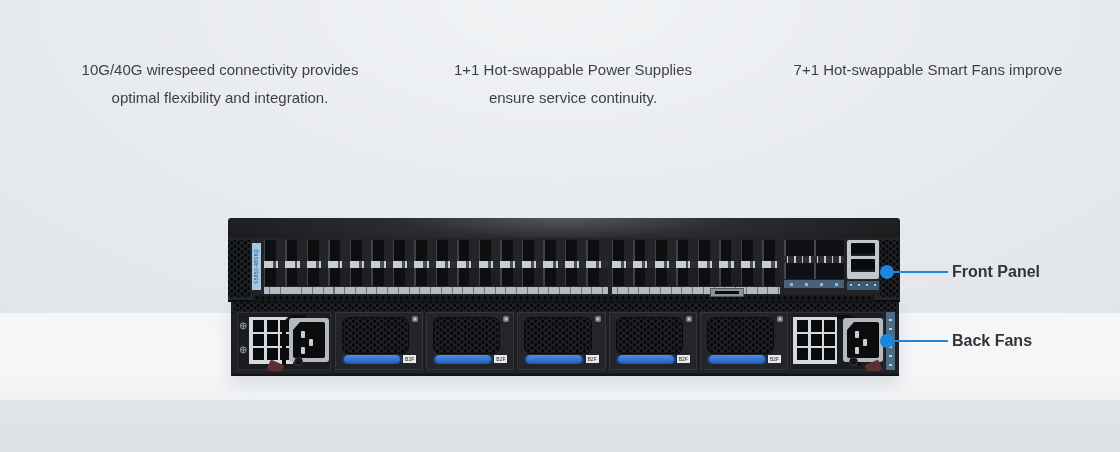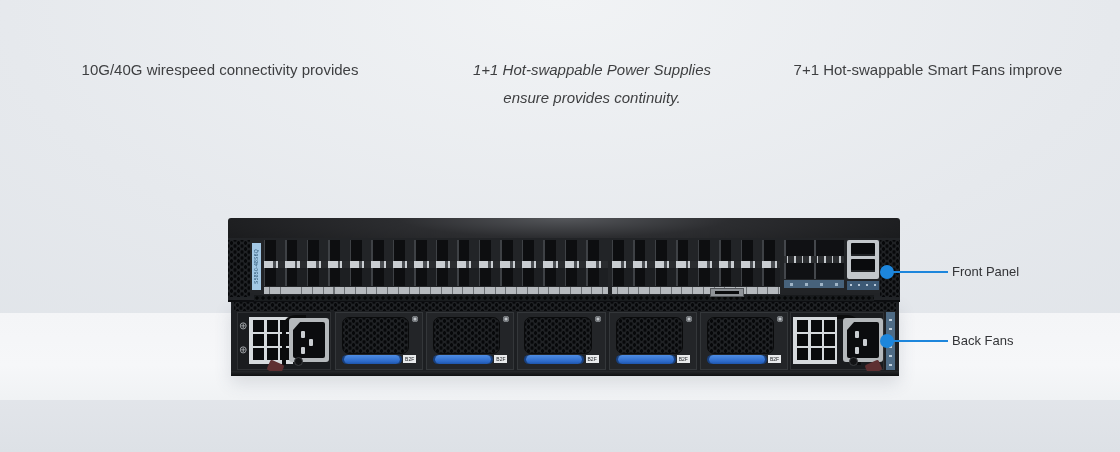--- a/index.html
+++ b/index.html
@@ -9,21 +9,21 @@
   .bg-top{position:absolute;left:0;top:0;width:1120px;height:313px;
     background:radial-gradient(90% 160% at 50% 0%, #f1f3f5 0%, #e6e9ed 55%, #dfe3e8 100%);}
   .bg-mid{position:absolute;left:0;top:313px;width:1120px;height:87px;
     background:linear-gradient(180deg,#f4f5f7 0%,#f6f7f9 60%,#f0f2f4 100%);}
   .bg-bottom{position:absolute;left:0;top:400px;width:1120px;height:52px;
     background:linear-gradient(180deg,#e2e5ea 0%,#dde1e6 100%);}
 
   
   .feature{position:absolute;top:56px;width:360px;text-align:center;
     color:#3e3f41;font-size:15px;line-height:28px;}
-  .f1{left:40px;} .f2{left:412px;font-style:italic;} .f3{left:748px;}
+  .f1{left:40px;} .f2{left:393px;} .f3{left:748px;}
 
   
   .hex{background-color:#202225;
     background-image:radial-gradient(circle,#07080a 1.5px,transparent 2px),
                      radial-gradient(circle,#07080a 1.5px,transparent 2px);
     background-size:7px 6px;background-position:0 0,3.5px 3px;}
 
   
   .front{position:absolute;left:228px;top:218px;width:672px;height:84px;}
   .front-topface{position:absolute;left:0;top:0;width:672px;height:20px;border-radius:3px 3px 0 0;
@@ -109,40 +109,41 @@
     box-shadow:-2px 0 0 #173f7e,2px 0 0 #173f7e;}
   .fan-tag{position:absolute;right:6px;bottom:6px;width:13px;height:8px;background:#e8eaec;
     color:#232528;font-size:5px;line-height:8px;text-align:center;overflow:hidden;}
   .back-label-strip{position:absolute;left:655px;top:10px;width:9px;height:58px;background:#4e6b85;
     background-image:repeating-linear-gradient(0deg,transparent 0 4px,#c3d2de 4px 6px,transparent 6px 9px);
     background-size:3px 100%;background-position:3px 0;background-repeat:no-repeat;}
 
   
   .annot-dot{position:absolute;width:14px;height:14px;border-radius:50%;background:var(--accent,#1d86dc);}
   .annot-line{position:absolute;width:56px;height:2px;background:var(--accent,#1d86dc);}
-  .annot-label{position:absolute;color:#333437;font-size:13px;line-height:18px;}
+  .annot-label{position:absolute;color:#333437;font-size:16px;line-height:18px;font-weight:bold;}
   .dot-front{left:880px;top:265px;} .line-front{left:892px;top:271px;}
   .label-front{left:952px;top:263px;}
   .dot-back{left:880px;top:334px;} .line-back{left:892px;top:340px;}
   .label-back{left:952px;top:332px;}
 </style>
 </head>
 <body>
 
 <div class="stage">
   <div class="bg-top"></div>
   <div class="bg-mid"></div>
   <div class="bg-bottom"></div>
 
   <div class="feature f1">
     <div>10G/40G wirespeed connectivity provides</div>
+    <div>optimal flexibility and integration.</div>
   </div>
   <div class="feature f2">
     <div>1+1 Hot-swappable Power Supplies</div>
-    <div>ensure provides continuity.</div>
+    <div>ensure service continuity.</div>
   </div>
   <div class="feature f3">
     <div>7+1 Hot-swappable Smart Fans improve</div>
   </div>
 
   <figure class="front" style="margin:0">
     <div class="front-topface"></div>
     <div class="front-face">
       <div class="vent-l hex"></div>
       <div class="model-strip">S5850-48S6Q</div>

